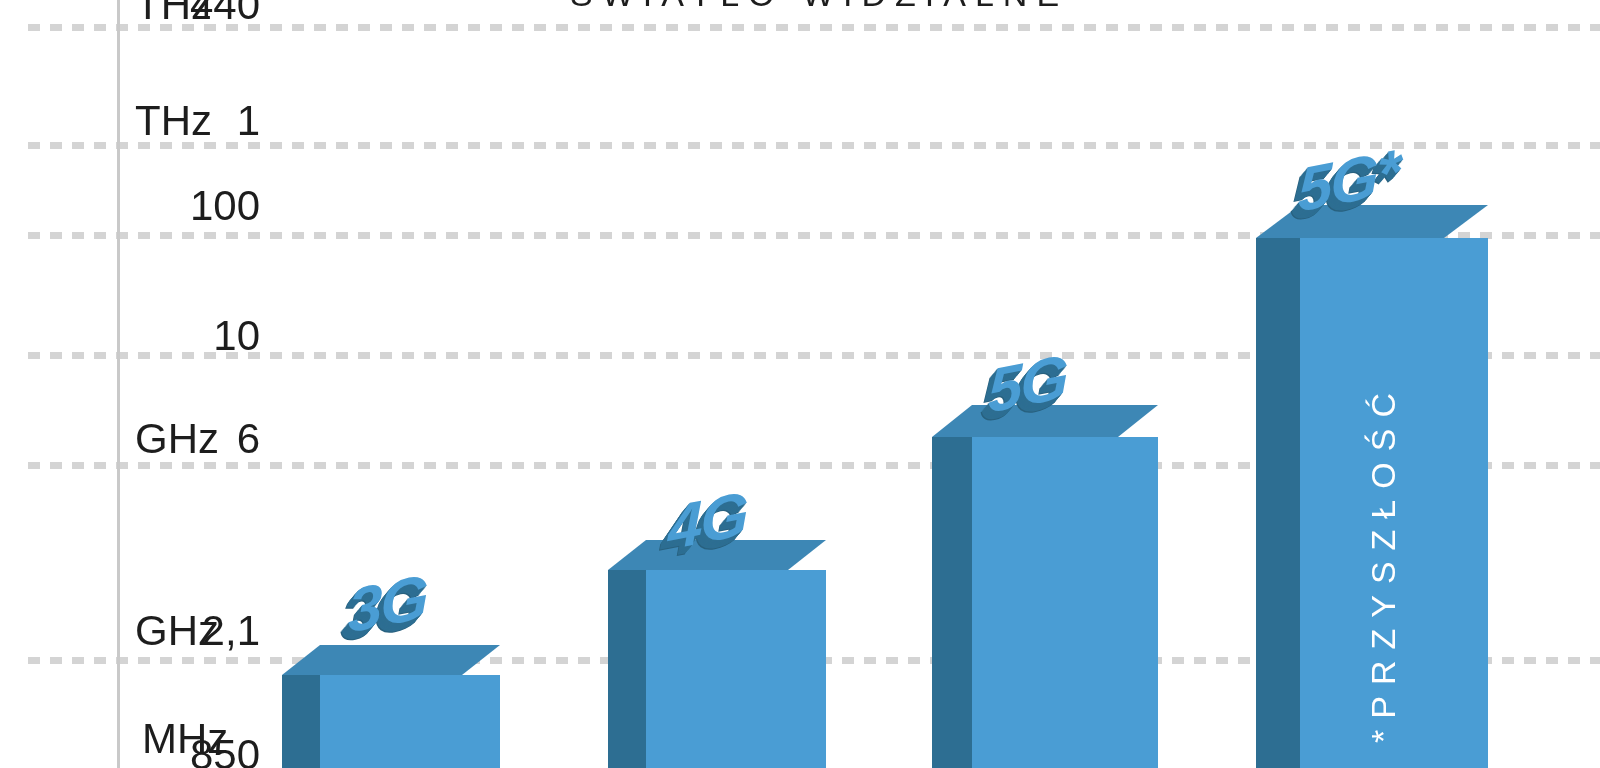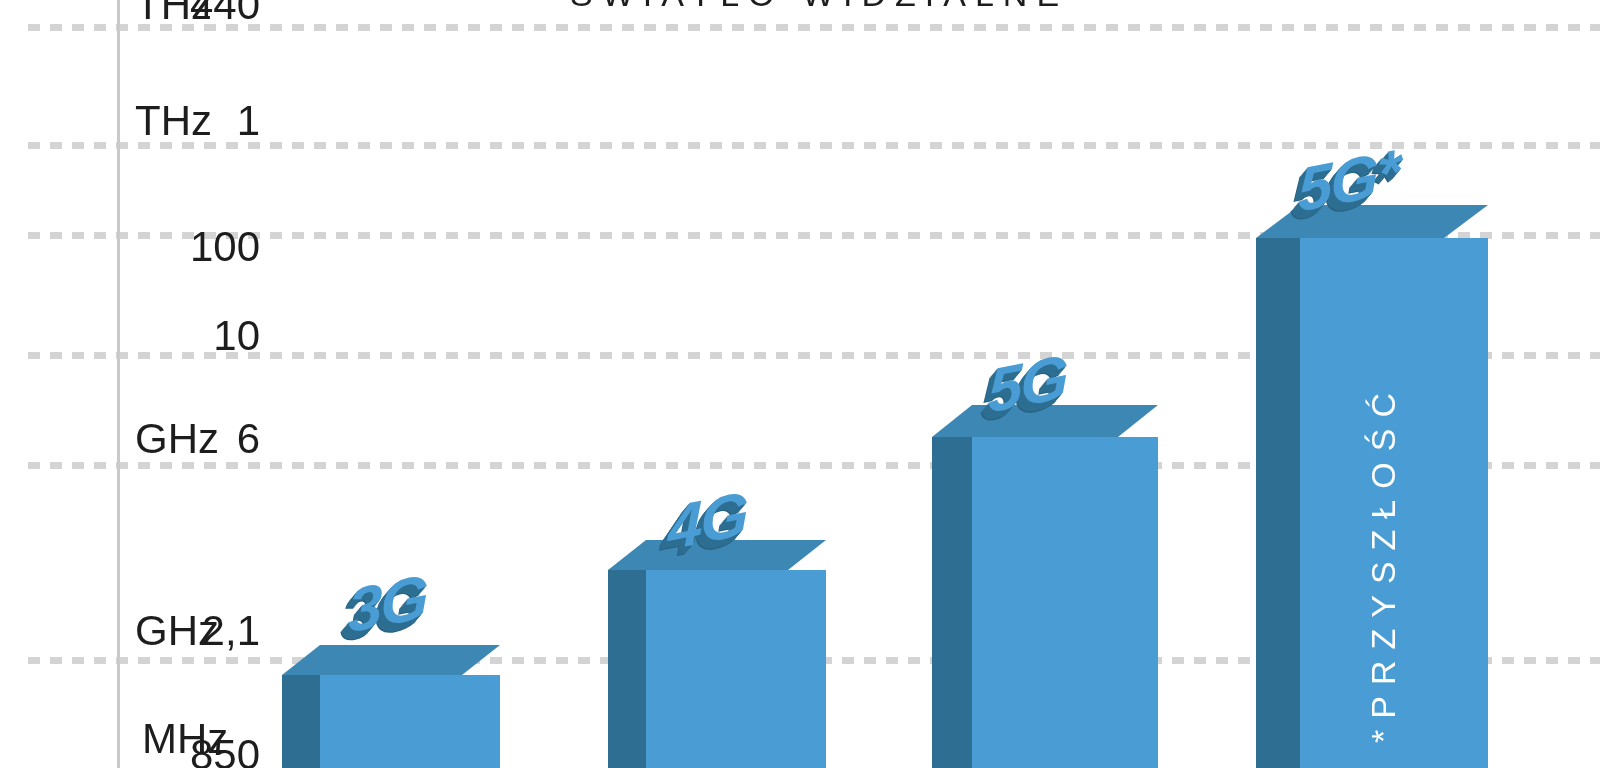--- a/index.html
+++ b/index.html
@@ -109,21 +109,21 @@
     <span class="num" style="width:112px;">440</span>
     <span class="unit" style="left:135px;">THz</span>
   </div>
 
   <div class="ytick" style="left:0px;top:100px;width:260px;">
     <span class="num" style="width:112px;">1</span>
     <span class="unit" style="left:135px;">THz</span>
   </div>
 
   <div class="ytick" style="left:0px;top:185px;width:260px;">
-    <span class="num" style="width:112px;margin-top:41px;">100</span>
+    <span class="num" style="width:112px;">100</span>
     <span class="unit" style="left:135px;"></span>
   </div>
 
   <div class="ytick" style="left:0px;top:315px;width:260px;">
     <span class="num" style="width:112px;">10</span>
     <span class="unit" style="left:135px;"></span>
   </div>
 
   <div class="ytick" style="left:0px;top:418px;width:260px;">
     <span class="num" style="width:112px;">6</span>

